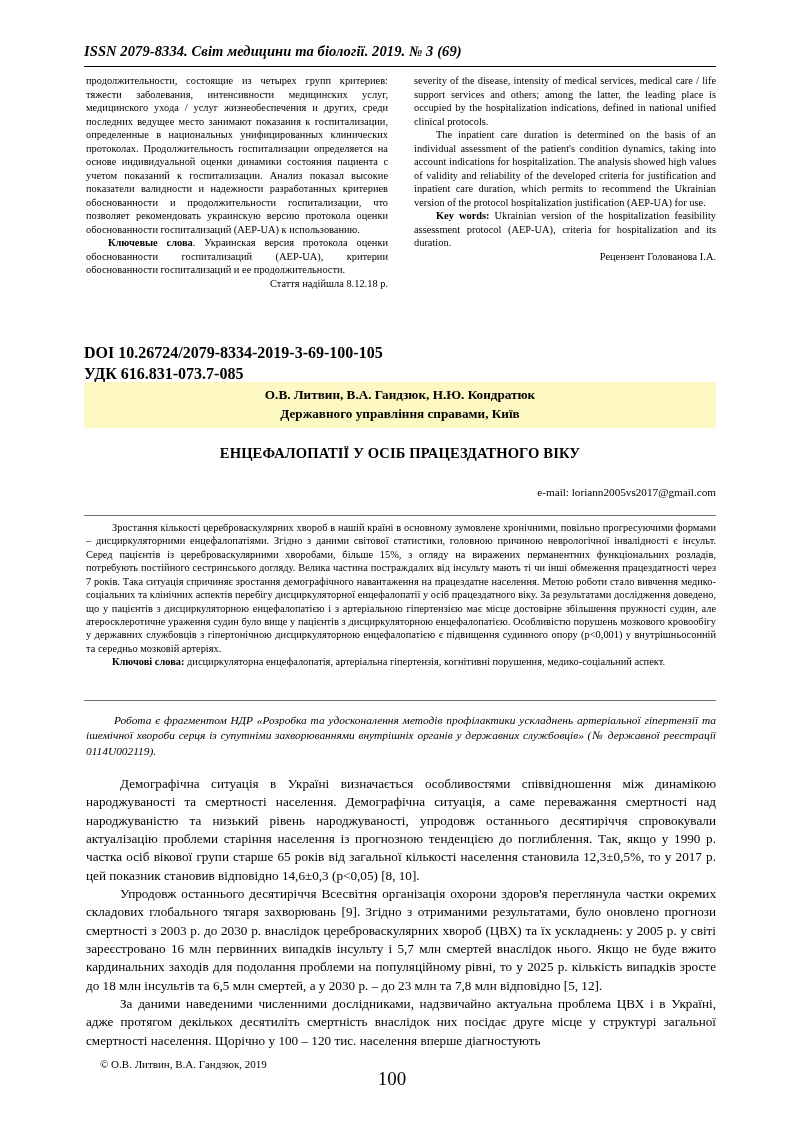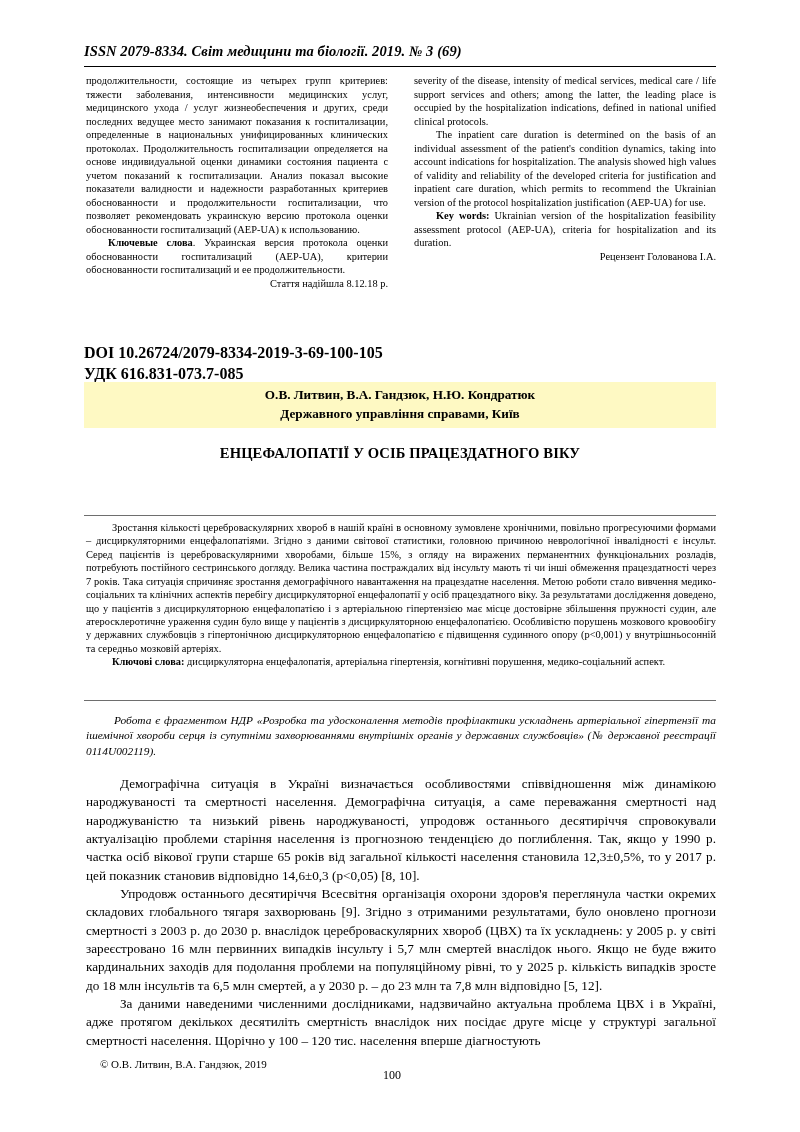--- a/index.html
+++ b/index.html
@@ -157,21 +157,21 @@
     left: 100px;
     top: 1058px;
     font-size: 11px;
   }
   .pagenum {
     position: absolute;
     left: 0;
     top: 1068px;
     width: 784px;
     text-align: center;
-    font-size: 12px;
+    font-size: 19px;
   }
 </style>
 </head>
 <body>
 
 <div class="page">
 
   <div class="runhead">ISSN 2079-8334. Світ медицини та біології. 2019. № 3 (69)</div>
   <div class="runhead-rule"></div>
 
@@ -196,20 +196,21 @@
 
   <div class="authors" style="background: #fef9c3;">
     <div>О.В. Литвин, В.А. Гандзюк, Н.Ю. Кондратюк</div>
     <div>Державного управління справами, Київ</div>
   </div>
 
   <div class="title">
     <div>ЕНЦЕФАЛОПАТІЇ У ОСІБ ПРАЦЕЗДАТНОГО ВІКУ</div>
   </div>
 
+  <div class="email">e-mail: loriann2005vs2017@gmail.com</div>
 
   <div class="abs-rule"></div>
 
   <div class="abstract">
     <p>Зростання кількості цереброваскулярних хвороб в нашій країні в основному зумовлене хронічними, повільно прогресуючими формами – дисциркуляторними енцефалопатіями. Згідно з даними світової статистики, головною причиною неврологічної інвалідності є інсульт. Серед пацієнтів із цереброваскулярними хворобами, більше 15%, з огляду на виражених перманентних функціональних розладів, потребують постійного сестринського догляду. Велика частина постраждалих від інсульту мають ті чи інші обмеження працездатності через 7 років. Така ситуація спричиняє зростання демографічного навантаження на працездатне населення. Метою роботи стало вивчення медико-соціальних та клінічних аспектів перебігу дисциркуляторної енцефалопатії у осіб працездатного віку. За результатами дослідження доведено, що у пацієнтів з дисциркуляторною енцефалопатією і з артеріальною гіпертензією має місце достовірне збільшення пружності судин, але атеросклеротичне ураження судин було вище у пацієнтів з дисциркуляторною енцефалопатією. Особливістю порушень мозкового кровообігу у державних службовців з гіпертонічною дисциркуляторною енцефалопатією є підвищення судинного опору (p&lt;0,001) у внутрішньосонній та середньо мозковій артеріях.</p>
     <p><span class="bolditem">Ключові слова:</span><span> дисциркуляторна енцефалопатія, артеріальна гіпертензія, когнітивні порушення, медико-соціальний аспект.</span></p>
   </div>
 
   <div class="abs-rule2"></div>
 

